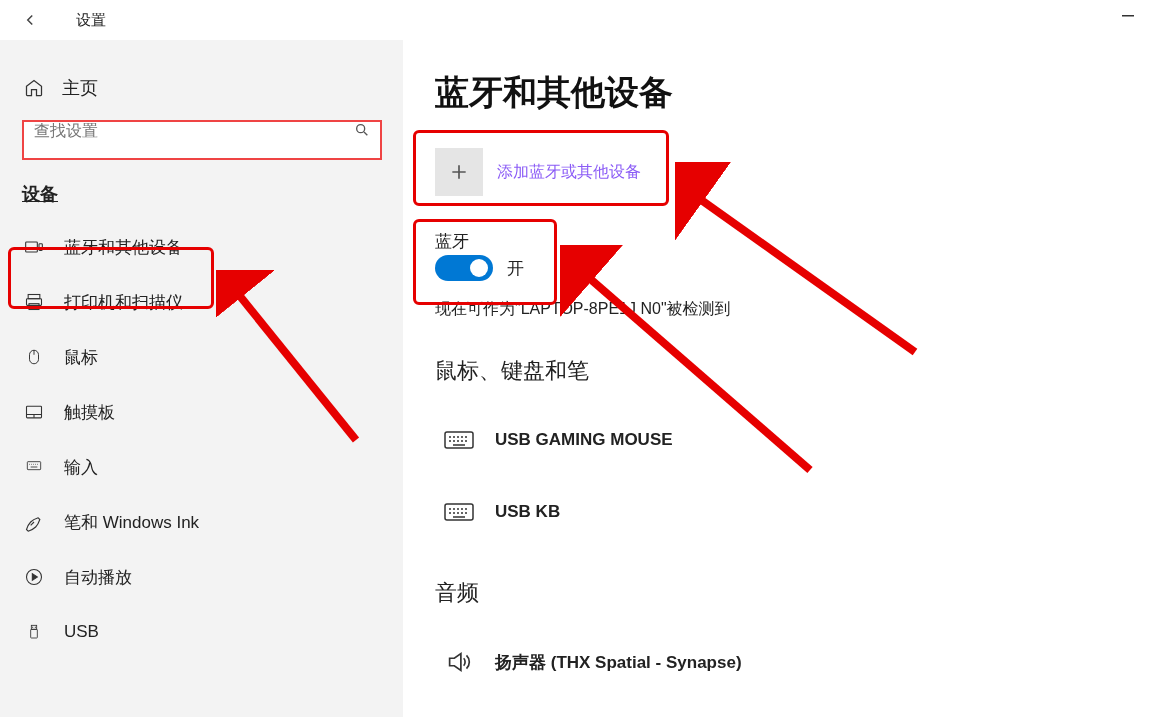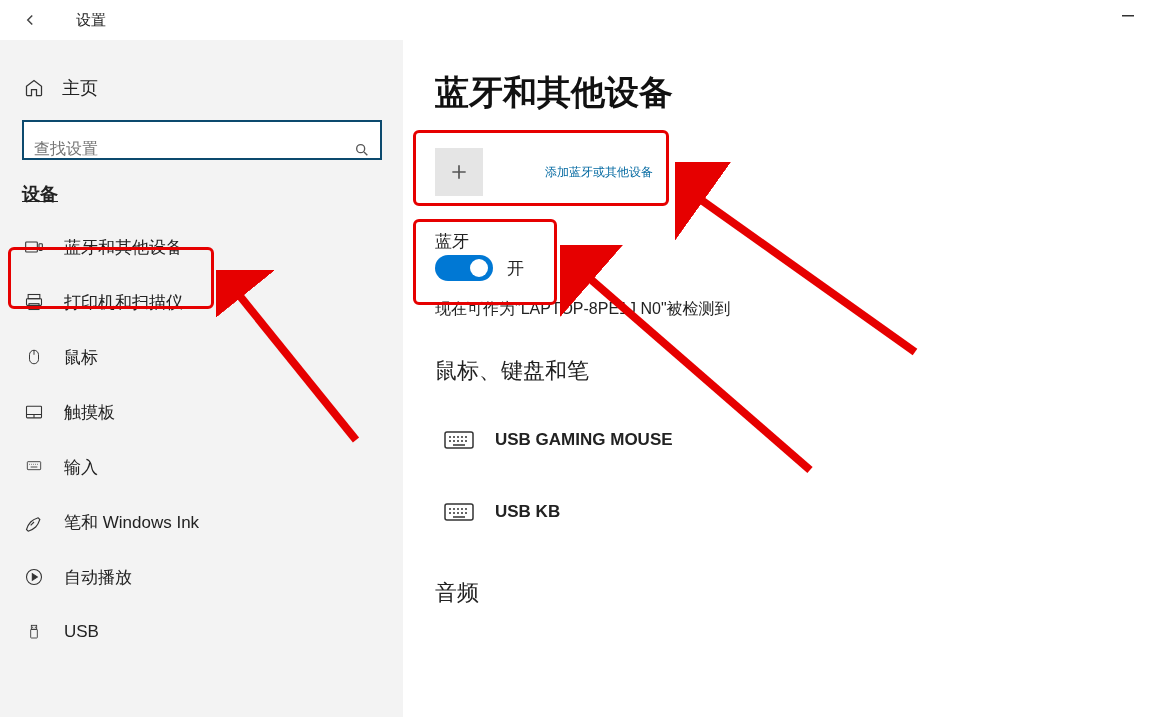--- a/index.html
+++ b/index.html
@@ -62,24 +62,24 @@
       color: #222;
       font-family: Liberation Serif, serif;
     }
     .home-row .icon-slot { width: 24px; height: 24px; margin-right: 16px; display:flex; align-items:center; justify-content:center;}
     .search-wrap {
       padding: 8px 22px 0 22px;
     }
     .search-box {
       width: 360px;
       height: 40px;
-      border: 2px solid #0c4a6e;
+      border: 2px solid #ef4444;
       background: #fff;
       display: flex;
-      align-items: flex-end;
+      align-items: flex-start;
       padding: 0 10px;
     }
     .search-box input {
       flex: 1;
       border: none;
       outline: none;
       font-size: 16px;
       background: transparent;
       color: #777;
     }
@@ -124,21 +124,21 @@
     .add-device .plus-box {
       width: 48px;
       height: 48px;
       background: #e5e5e5;
       display: flex;
       align-items: center;
       justify-content: center;
       margin-right: 14px;
     }
     .add-device .plus-box svg { width:20px; height:20px; }
-    .add-device-label { font-size: 12px; color: #0369a1; margin-left: 48px; }
+    .add-device-label { font-size: 16px; color: #8b5cf6; }
     .sub-header {
       font-size: 17px;
       color: #222;
       margin-bottom: 2px;
     }
     .toggle-row {
       display: flex;
       align-items: center;
       margin-bottom: 18px;
     }
@@ -363,20 +363,29 @@
             <rect x="2" y="4" width="28" height="16" rx="2"></rect>
             <path d="M6 9h2M10 9h2M14 9h2M18 9h2M22 9h2M6 13h2M10 13h2M14 13h2M18 13h2M22 13h2M10 17h12"></path>
           </svg>
       </div>
       <span class="dev-label">USB KB</span>
     </div>
 
     <div style="height:30px"></div>
     <div class="device-section-title">音频</div>
 
+    <div class="device-item">
+      <div class="dev-icon">
+        <svg viewBox="0 0 32 32" width="30" height="30" fill="none" stroke="#333" stroke-width="1.8">
+            <path d="M6 12v8h5l7 5V7l-7 5H6z"></path>
+            <path d="M21 12c2 2 2 6 0 8M24 9c4 4 4 10 0 14"></path>
+          </svg>
+      </div>
+      <span class="dev-label">扬声器 (THX Spatial - Synapse)</span>
+    </div>
   </div>
 </div>
 
 <div class="red-box" style="left:8px; top:247px; width:206px; height:62px;"></div>
 <div class="red-box" style="left:413px; top:130px; width:256px; height:76px;"></div>
 <div class="red-box" style="left:413px; top:219px; width:144px; height:86px;"></div>
 
 <svg class="arrow" style="left:216px; top:270px; width:150px; height:180px;" viewBox="0 0 150 180">
   <defs>
       <marker id="ah1" markerWidth="12" markerHeight="12" refX="2" refY="6" orient="auto">

